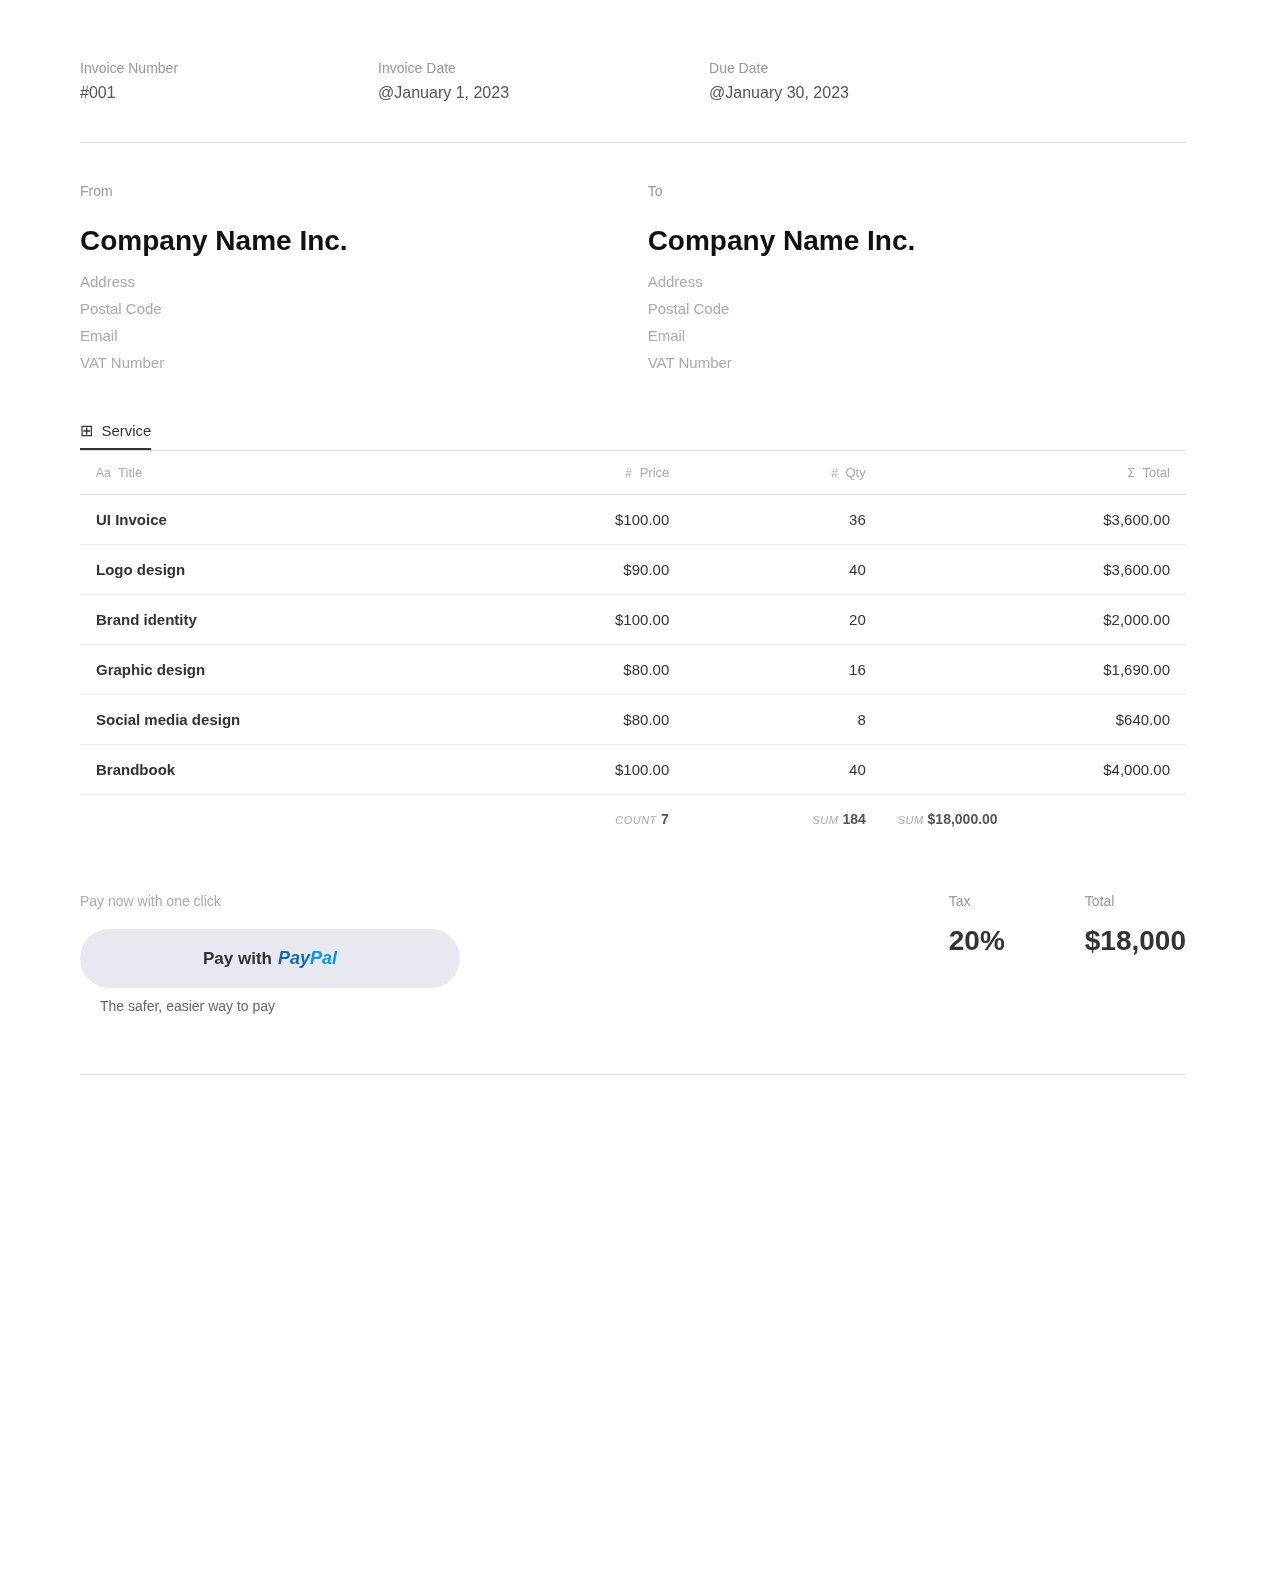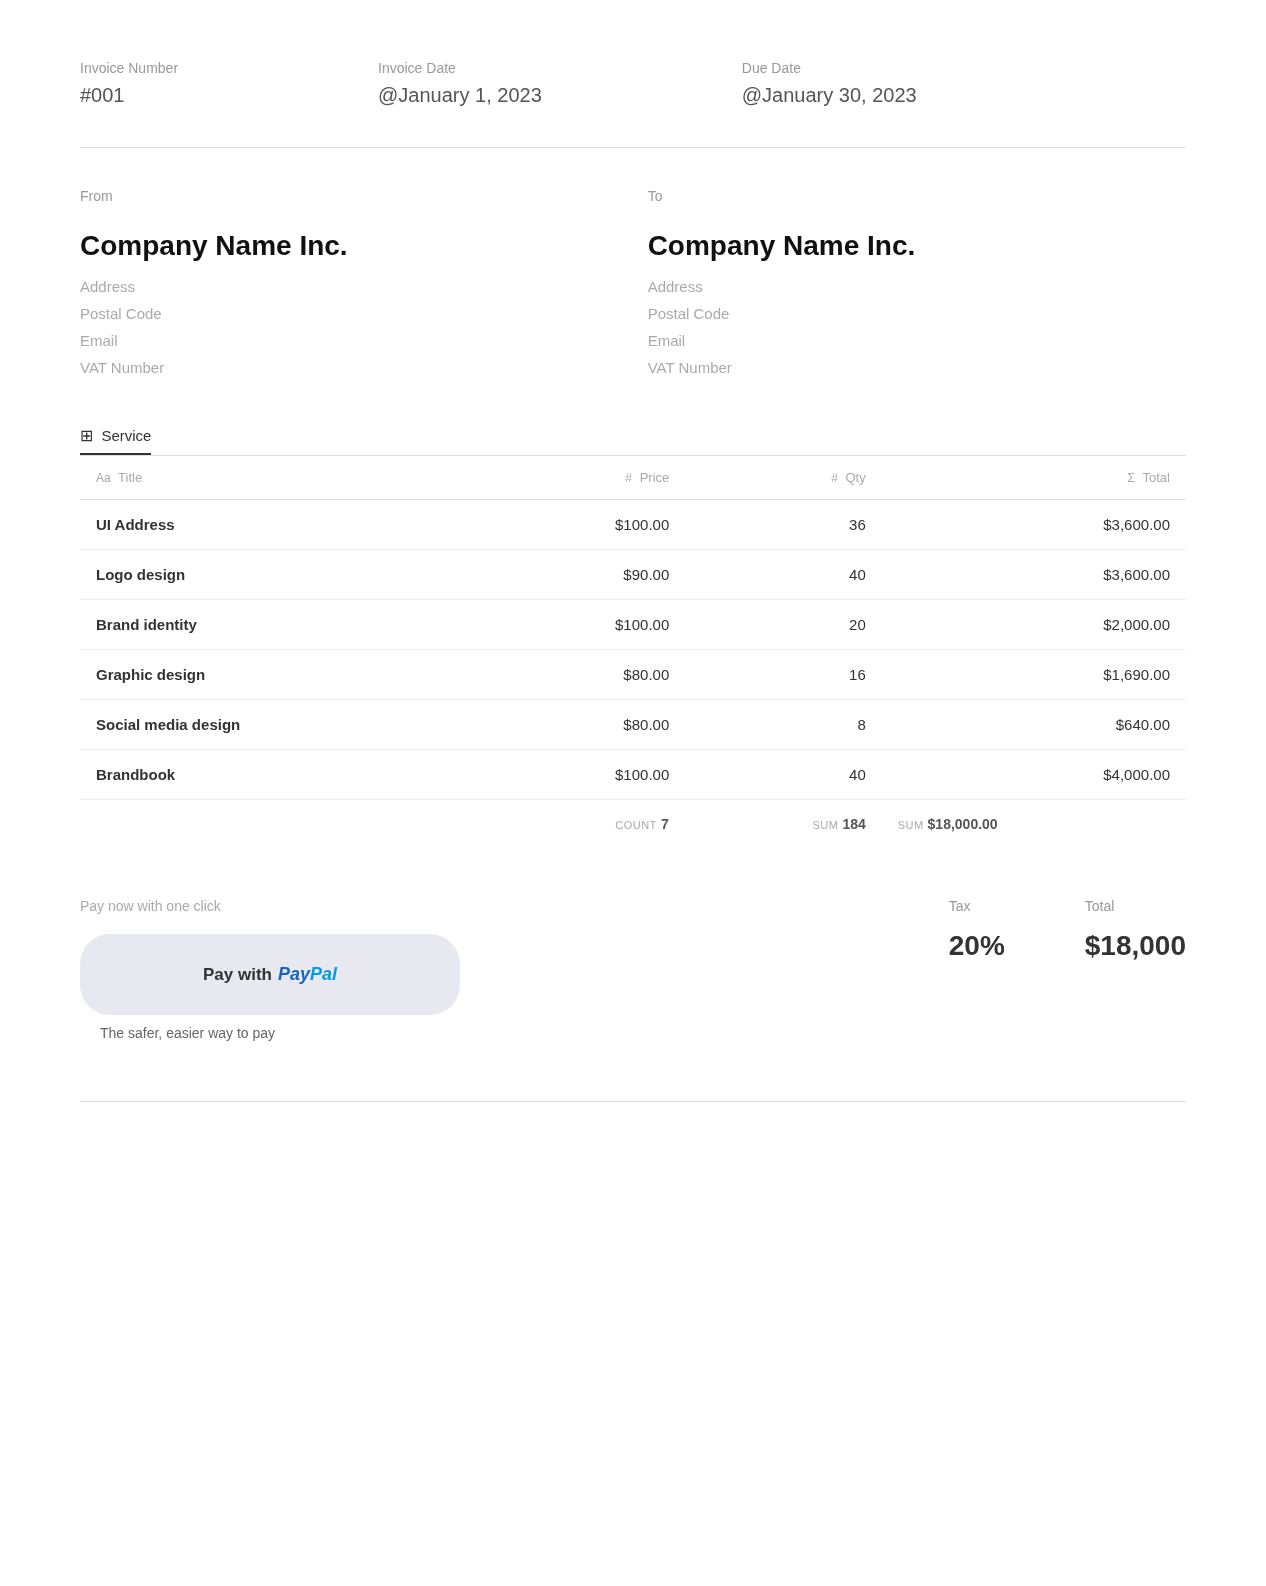--- a/index.html
+++ b/index.html
@@ -18,21 +18,21 @@
       margin-bottom: 40px;
     }
 
     .invoice-header-item {}
     .invoice-header-item .label {
       font-size: 14px;
       color: #999;
       margin-bottom: 8px;
     }
     .invoice-header-item .value {
-      font-size: 20px;
+      font-size: 16px;
       color: #555;
     }
 
     .divider {
       border: none;
       border-top: 1px solid #ddd;
       margin: 30px 0;
     }
 
     .billing-section {
@@ -176,21 +176,21 @@
       color: #aaa;
       margin-bottom: 20px;
     }
 
     .paypal-button {
       display: flex;
       align-items: center;
       justify-content: center;
       background: #e8e8f0;
       border-radius: 30px;
-      padding: 30px 40px;
+      padding: 19px 40px;
       width: 380px;
       cursor: pointer;
       margin-bottom: 10px;
     }
 
     .paypal-button-text {
       font-size: 17px;
       font-weight: 600;
       color: #333;
       margin-right: 6px;
@@ -250,20 +250,21 @@
       border: none;
       border-top: 1px solid #ddd;
       margin-top: 60px;
     }
 
     .count-label {
       text-transform: uppercase;
       font-size: 11px;
       letter-spacing: 0.5px;
       color: #aaa;
+      font-style: italic;
     }
 
     .count-value {
       font-size: 14px;
       color: #555;
       font-weight: 600;
     }
   </style>
 </head>
 <body>
@@ -326,21 +327,21 @@
           <span>Qty</span>
         </th>
         <th class="right">
           <span style="color:#aaa; font-size:12px; margin-right:4px;">Σ</span>
           <span>Total</span>
         </th>
       </tr>
     </thead>
     <tbody id="table-body">
         <tr>
-      <td class="title-cell">UI Address</td>
+      <td class="title-cell">UI Invoice</td>
       <td class="price-cell">$100.00</td>
       <td class="qty-cell">36</td>
       <td class="total-cell">$3,600.00</td>
     </tr>
         <tr>
       <td class="title-cell">Logo design</td>
       <td class="price-cell">$90.00</td>
       <td class="qty-cell">40</td>
       <td class="total-cell">$3,600.00</td>
     </tr>

